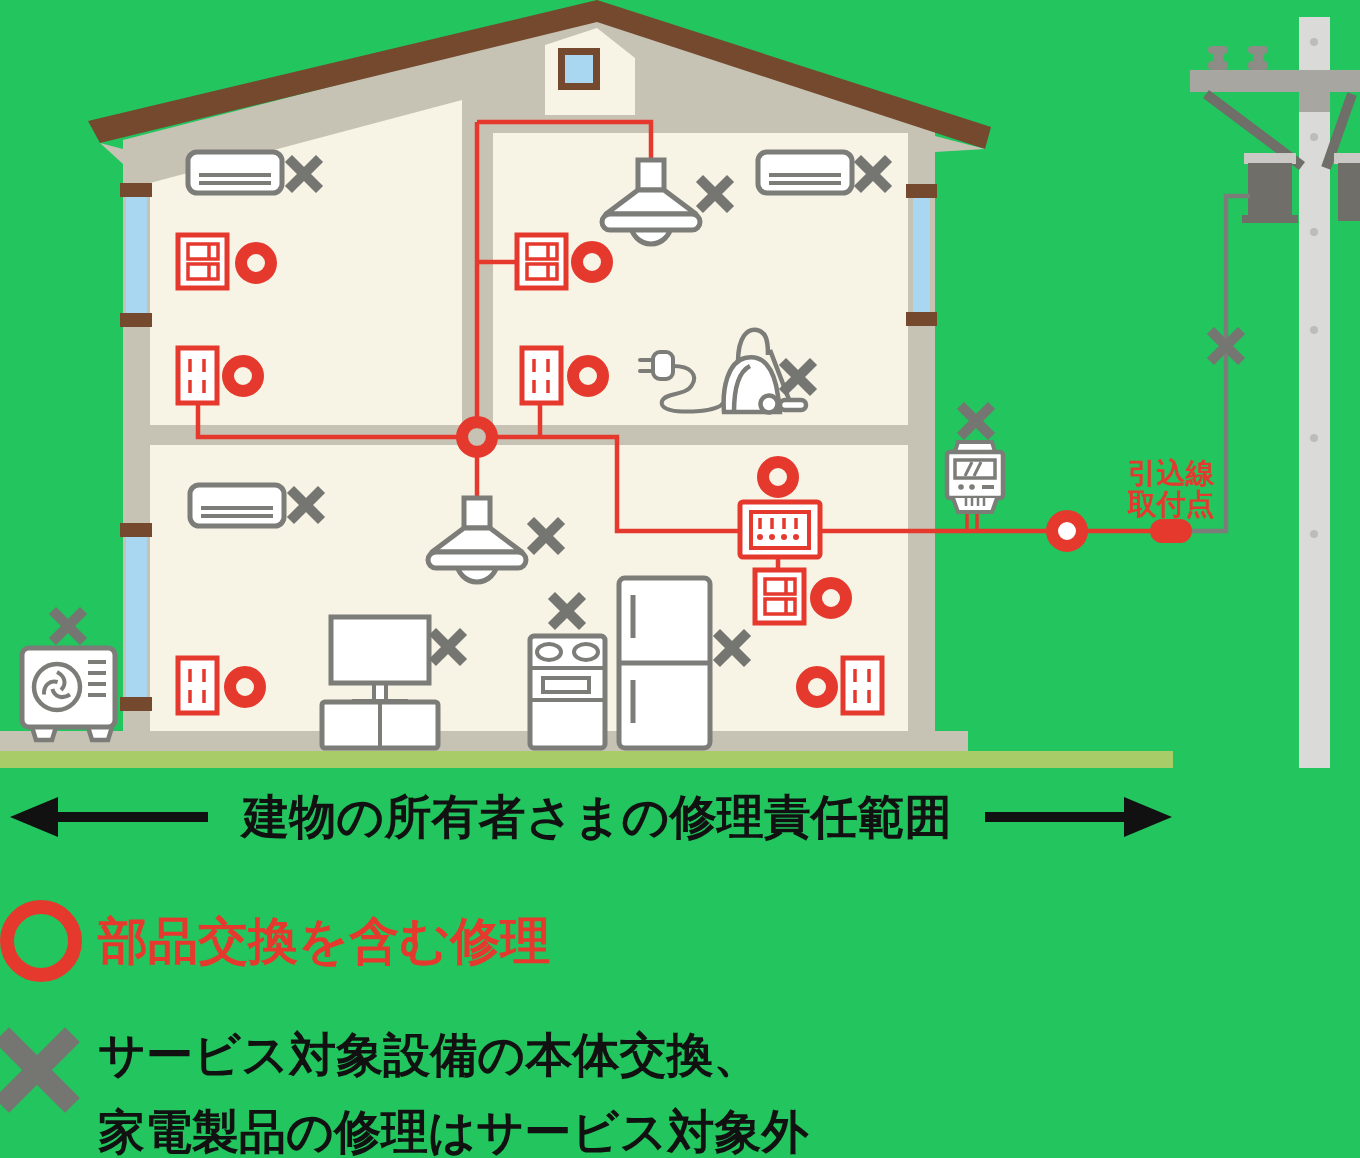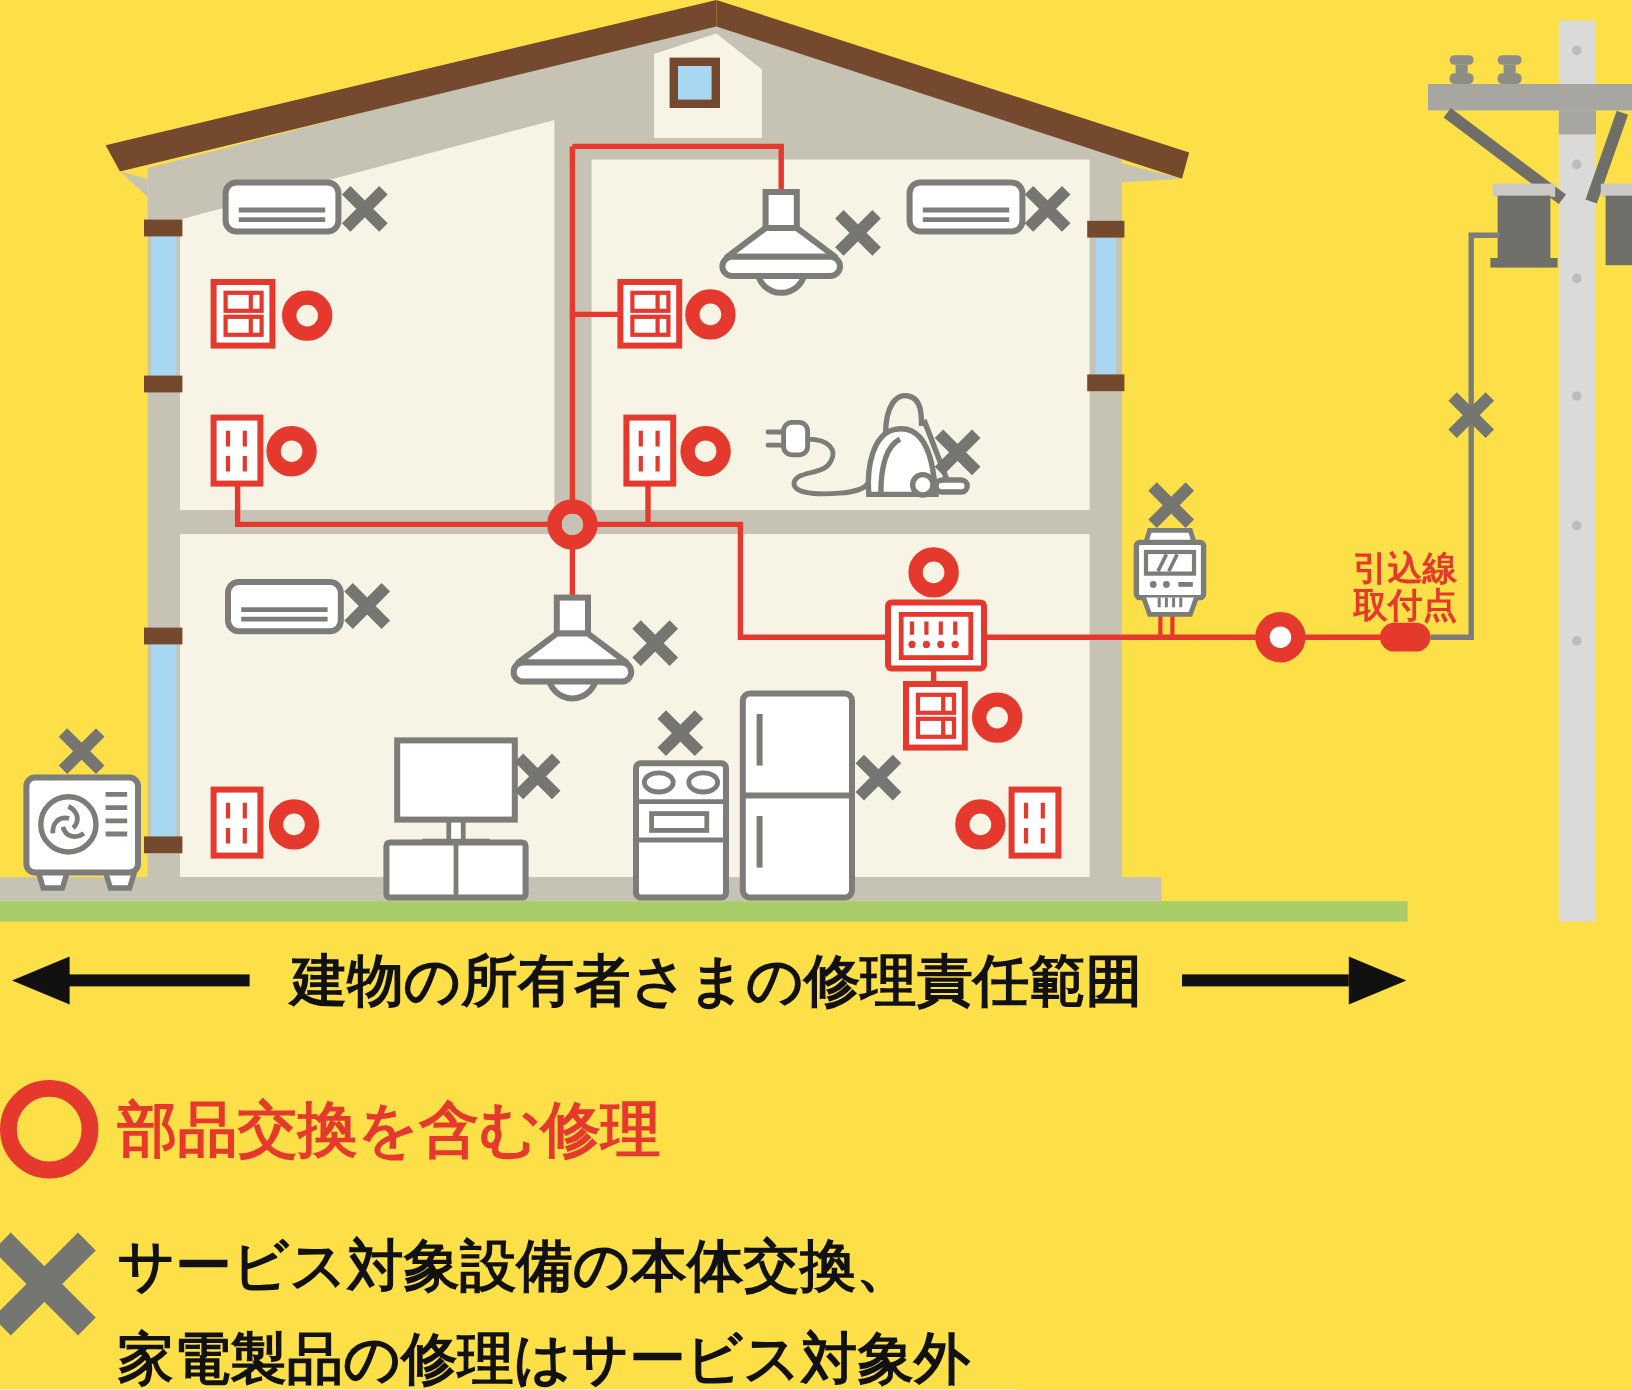--- a/index.html
+++ b/index.html
@@ -1,16 +1,16 @@
 <!DOCTYPE html>
 <html><head>
 <meta charset="utf-8">
 <style>
   html,body{margin:0;padding:0;background:#ffffff;}
-  .stage{position:relative;width:1360px;height:1158px;background:#fde047;overflow:hidden;}
+  .stage{position:relative;width:1360px;height:1158px;background:#22c55e;overflow:hidden;}
   svg{display:block;}
   text{font-family:"Liberation Sans","DejaVu Sans",sans-serif;font-weight:bold;}
   .t-black{fill:#111111;}
   .t-red{fill:#e6392e;}
 </style>
 </head>
 <body>
 
 <div class="stage">
 <svg width="1360" height="1158" viewBox="0 0 1360 1158" xmlns="http://www.w3.org/2000/svg">

